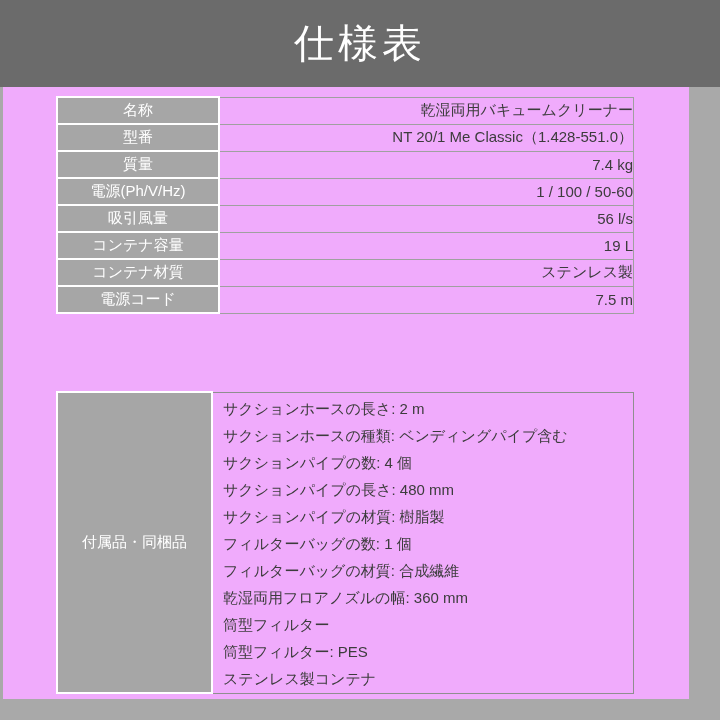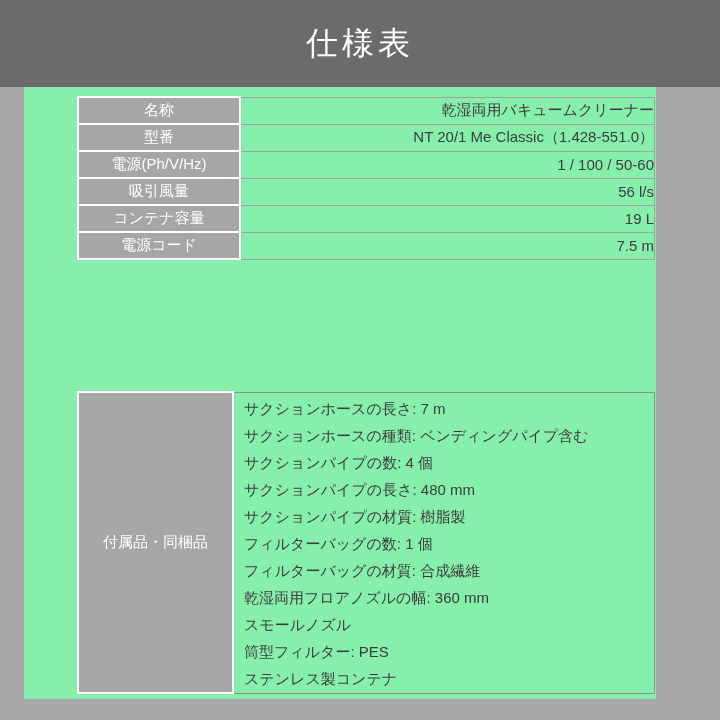--- a/index.html
+++ b/index.html
@@ -19,29 +19,29 @@
     left: 0; top: 0;
     width: 720px; height: 87px;
     background: #6b6b6b;
     display: flex;
     align-items: center;
     justify-content: center;
   }
   .page-title {
     margin: 0;
     color: #ffffff;
-    font-size: 32px;
+    font-size: 40px;
     font-weight: 500;
     letter-spacing: 4px;
   }
   .card {
     position: absolute;
-    left: 24px; top: 87px;
-    width: 632px; height: 612px;
-    background: #86efac;
+    left: 3px; top: 87px;
+    width: 686px; height: 612px;
+    background: #f0abfc;
   }
   table {
     border-collapse: collapse;
     table-layout: fixed;
     font-size: 15px;
   }
   .spec-table {
     position: absolute;
     left: 53px; top: 9px;
     width: 578px;
@@ -102,52 +102,60 @@
     <tbody>
         <tr>
           <th>名称</th>
           <td>乾湿両用バキュームクリーナー</td>
         </tr>
         <tr>
           <th>型番</th>
           <td>NT 20/1 Me Classic（1.428-551.0）</td>
         </tr>
         <tr>
+          <th>質量</th>
+          <td>7.4 kg</td>
+        </tr>
+        <tr>
           <th>電源(Ph/V/Hz)</th>
           <td>1 / 100 / 50-60</td>
         </tr>
         <tr>
           <th>吸引風量</th>
           <td>56 l/s</td>
         </tr>
         <tr>
           <th>コンテナ容量</th>
           <td>19 L</td>
+        </tr>
+        <tr>
+          <th>コンテナ材質</th>
+          <td>ステンレス製</td>
         </tr>
         <tr>
           <th>電源コード</th>
           <td>7.5 m</td>
         </tr>
       </tbody>
   </table>
 
   <table class="acc-table">
     <tbody>
       <tr>
         <th>付属品・同梱品</th>
         <td>
-            <div class="acc-line">サクションホースの長さ: 7 m</div>
+            <div class="acc-line">サクションホースの長さ: 2 m</div>
             <div class="acc-line">サクションホースの種類: ベンディングパイプ含む</div>
             <div class="acc-line">サクションパイプの数: 4 個</div>
             <div class="acc-line">サクションパイプの長さ: 480 mm</div>
             <div class="acc-line">サクションパイプの材質: 樹脂製</div>
             <div class="acc-line">フィルターバッグの数: 1 個</div>
             <div class="acc-line">フィルターバッグの材質: 合成繊維</div>
             <div class="acc-line">乾湿両用フロアノズルの幅: 360 mm</div>
-            <div class="acc-line">スモールノズル</div>
+            <div class="acc-line">筒型フィルター</div>
             <div class="acc-line">筒型フィルター: PES</div>
             <div class="acc-line">ステンレス製コンテナ</div>
           </td>
       </tr>
     </tbody>
   </table>
 
 </div>
 
 </body></html>

